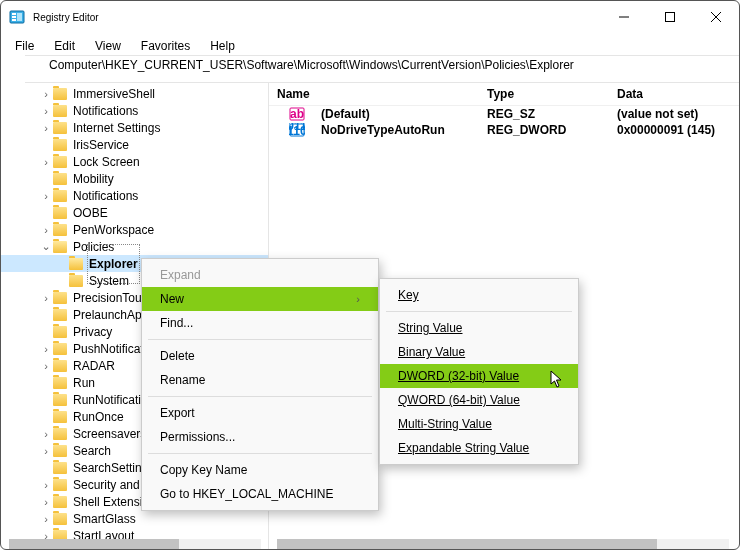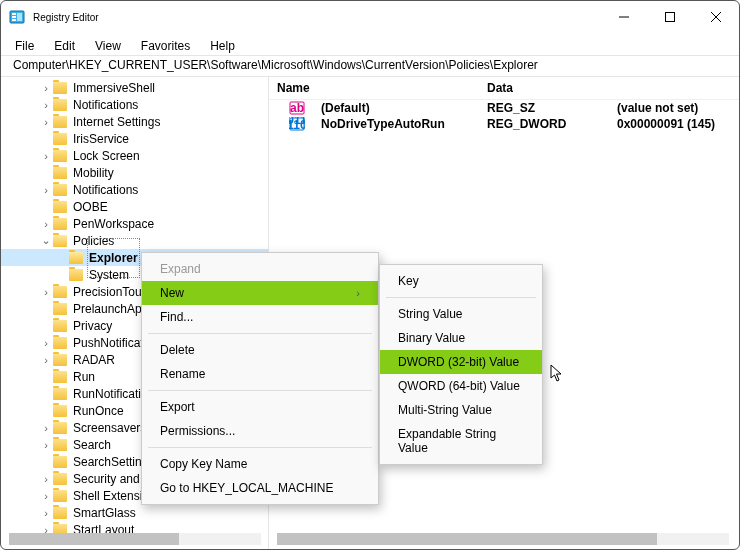--- a/index.html
+++ b/index.html
@@ -5,21 +5,21 @@
   * { box-sizing: border-box; font-family: "Segoe UI", sans-serif; font-size: 12px; }
   body { margin: 0; background: #fff; width: 740px; height: 550px; overflow: hidden; border: 1px solid #555; border-radius: 6px; }
   .titlebar { height: 32px; display: flex; align-items: center; padding: 0 0 0 8px; }
   .titlebar-icon { width: 16px; height: 16px; margin-right: 8px; }
   .titlebar-title { flex: 0 0 auto; font-size: 10px; }
   .titlebar-spacer { flex: 1; }
   .win-btn { width: 46px; height: 32px; display: flex; align-items: center; justify-content: center; }
   .win-btn svg { width: 10px; height: 10px; }
   .menubar { height: 22px; display: flex; align-items: flex-end; gap: 4px; padding: 0 6px; }
   .menu-item { padding: 2px 8px; }
-  .addressbar { height: 22px; border-top: 1px solid #e5e5e5; border-bottom: 1px solid #e5e5e5; padding: 2px 12px; font-size: 12px; }
+  .addressbar { height: 28px; border-top: 1px solid #e5e5e5; border-bottom: 1px solid #e5e5e5; padding: 2px 24px; font-size: 12px; margin-left: 24px; }
   .content { display: flex; height: calc(550px - 32px - 22px - 22px - 2px); position: relative; }
   .tree-pane { width: 268px; border-right: 1px solid #e5e5e5; overflow: hidden; position: relative; }
   .tree { padding: 2px 0 2px 0; }
   .tree-row { display: flex; align-items: center; height: 17px; white-space: nowrap; }
   .tree-toggle { width: 14px; text-align: center; color: #666; font-size: 11px; }
   .no-toggle { width: 14px; }
   .folder-icon { width: 14px; height: 12px; margin-right: 4px; background: linear-gradient(#fde18a, #f5c13b); border-radius: 1px; position: relative; }
   .folder-icon::before { content: ""; position: absolute; top: -2px; left: 0; width: 6px; height: 2px; background: #f5c13b; border-radius: 1px 1px 0 0; }
   .open-folder { background: linear-gradient(#ffeaa0, #f5c13b); }
   .tree-row.selected { background: #cce8ff; }
@@ -229,20 +229,21 @@
         </div>
       </div>
     <div class="hscroll" style="left:8px;width:252px;">
       <div class="thumb" style="left:0; width:170px;"></div>
     </div>
   </div>
 
   <div class="values-pane">
     <div class="values-header">
       <div>Name</div>
+      <div>Type</div>
       <div>Data</div>
     </div>
     <div id="values-rows">
         <div class="value-row">
           <div class="val-name">
             <span class="val-icon">
               <svg width="16" height="14">
                 <rect x="1" y="1" width="14" height="12" rx="1" fill="#fff" stroke="#d08"></rect>
                 <text x="8" y="10.5" font-size="8" text-anchor="middle" fill="#d08">ab</text>
               </svg>
@@ -299,21 +300,21 @@
       </div>
       <hr>
       <div class="ctx-item">
         <span>Copy Key Name</span>
       </div>
       <div class="ctx-item">
         <span>Go to HKEY_LOCAL_MACHINE</span>
       </div>
     </div>
 
-  <div class="ctx-menu" id="ctx2" style="left:378px; top:187px; width:164px;">
+  <div class="ctx-menu" id="ctx2" style="left:378px; top:195px; width:200px;text-decoration:underline;">
       <div class="ctx-item">
         <span>Key</span>
       </div>
       <hr>
       <div class="ctx-item">
         <span>String Value</span>
       </div>
       <div class="ctx-item">
         <span>Binary Value</span>
       </div>

